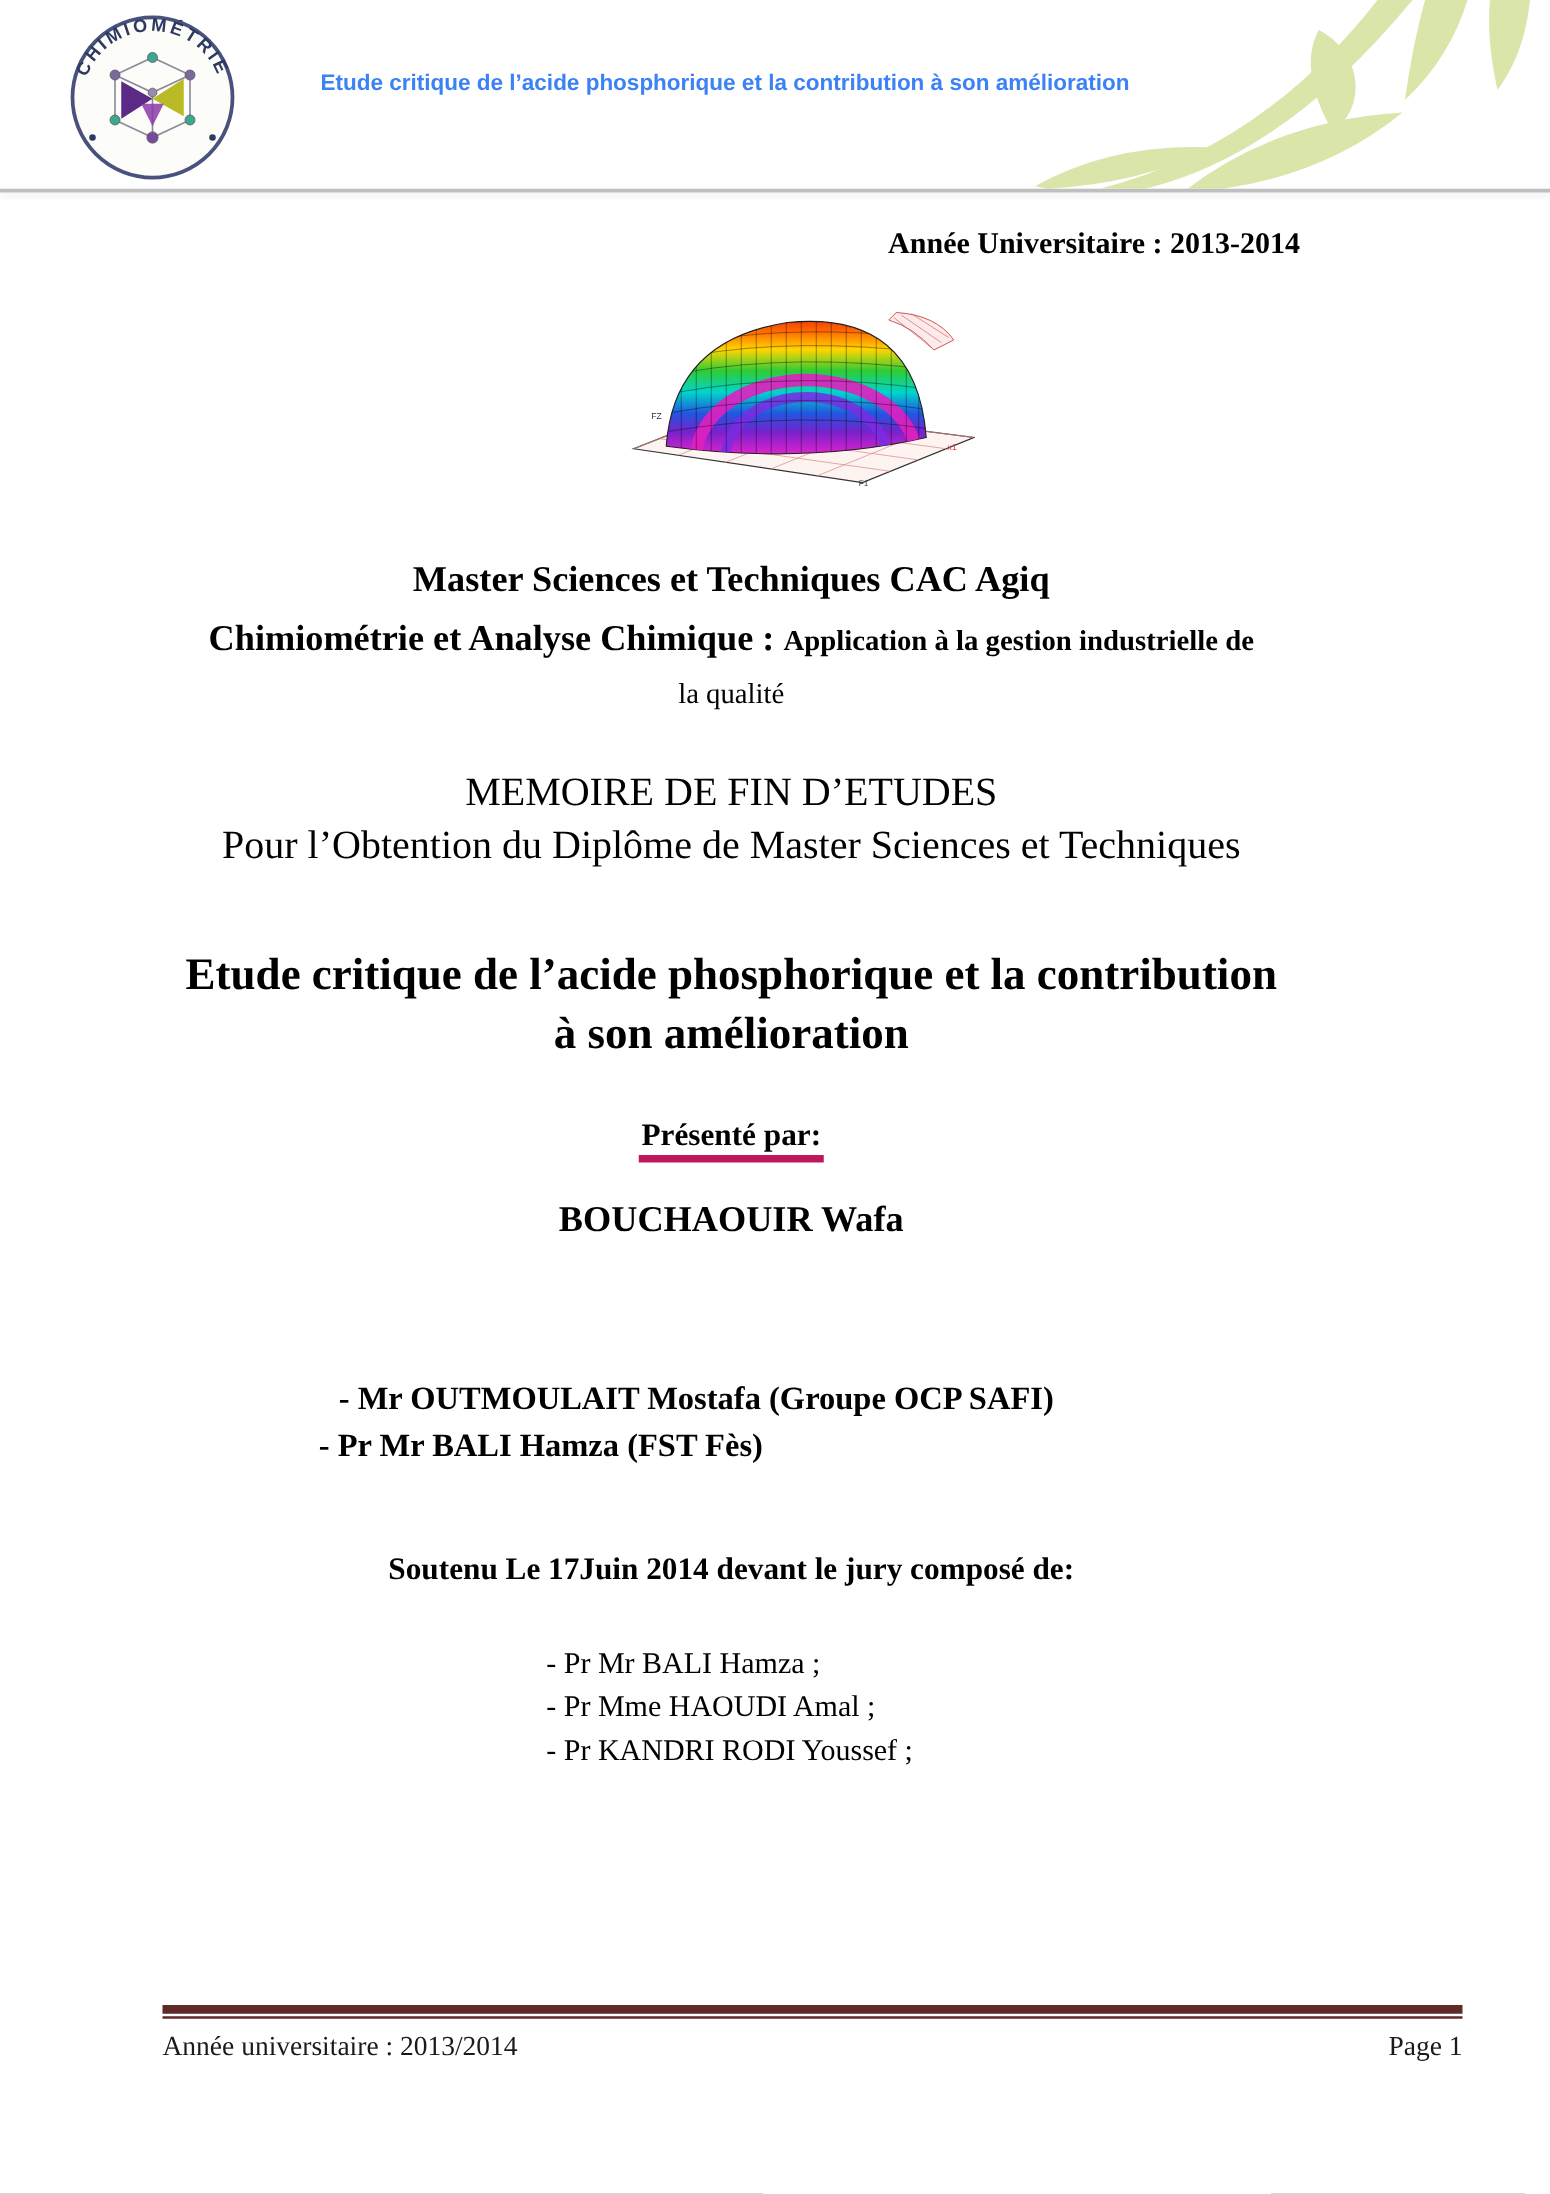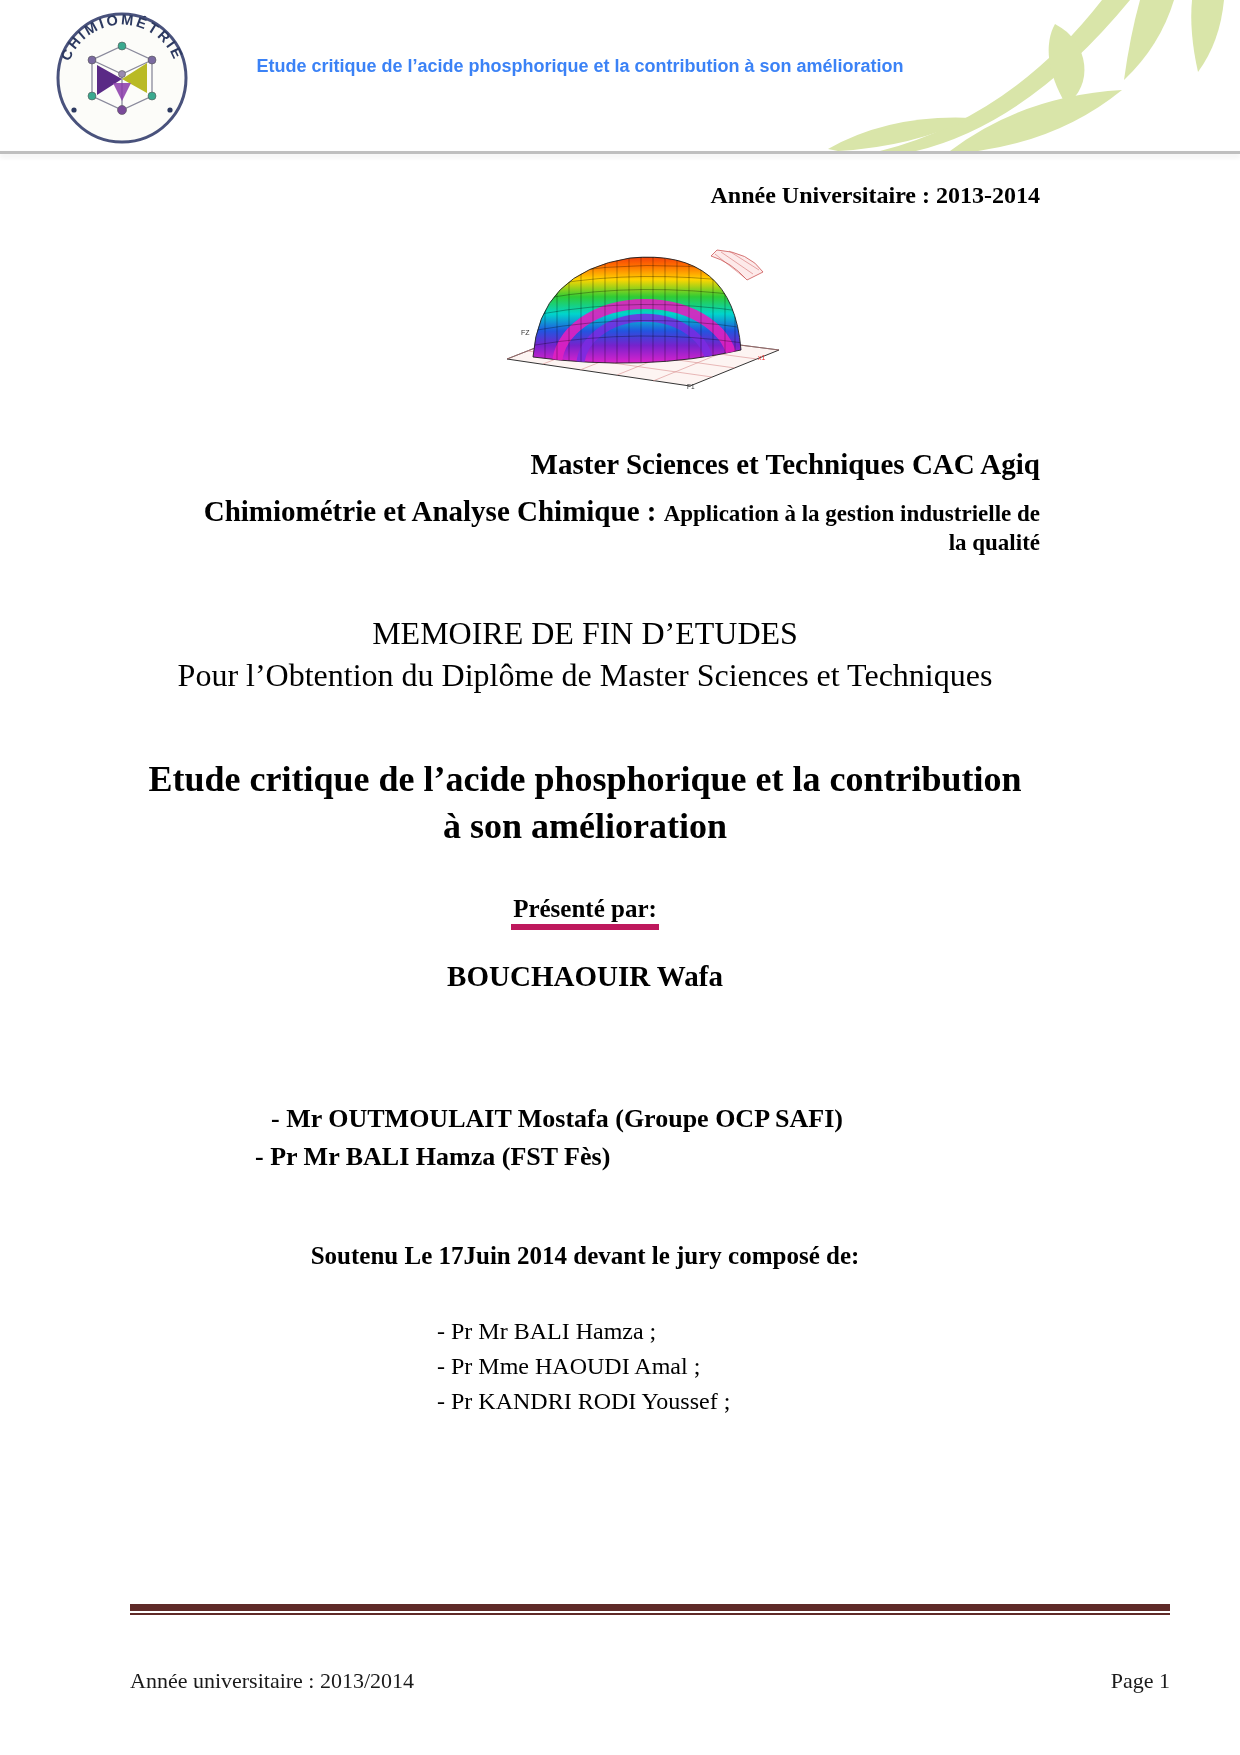--- a/index.html
+++ b/index.html
@@ -17,26 +17,26 @@
   .logo { position:absolute; left:52px; top:8px; width:140px; height:140px; }
   .leafart { position:absolute; right:0; top:0; width:420px; height:151px; }
   .hdr-rule{
     position:absolute; left:0; top:151px; width:1240px; height:3px;
     background:#bfbfbf; box-shadow:0 3px 5px rgba(0,0,0,.08);
   }
   
   .col { position:absolute; left:130px; width:910px; text-align:center; }
   .annee { top:182px; text-align:right; font-weight:bold; font-size:24px; }
   .figure-wrap { position:absolute; left:495px; top:240px; width:285px; height:150px; }
-  .program { top:448px;text-align:right; }
+  .program { top:448px; }
   .program .l1 { font-weight:bold; font-size:29px; white-space:nowrap; }
   .program .l2 { font-weight:bold; white-space:nowrap; margin-top:14px; }
   .program .l2 .big { font-size:29px; }
   .program .l2 .small { font-size:23px; }
-  .program .l3 { font-weight:bold; font-size:23px; margin-top:2px; }
+  .program .l3 { font-weight:normal; font-size:23px; margin-top:14px; }
   .memoire { top:612px; font-size:32px; line-height:1.32; }
   .memoire div { white-space:nowrap; }
   .maintitle { top:756px; font-weight:bold; font-size:36px; line-height:1.3; }
   .maintitle div { white-space:nowrap; }
   .head-underline{
     display:inline-block; font-weight:bold; font-size:25px;
     border-bottom:6px solid #be185d; padding:0 2px 1px 2px;
   }
   .presente { top:895px; }
   .author { top:960px; font-weight:bold; font-size:29px; }
@@ -52,21 +52,21 @@
     font-size:24px; line-height:1.45;
   }
   .stage{
     position:absolute; left:130px; top:1488px; text-align:left;
     font-weight:bold; font-size:26px;
   }
   
   .ft-rule-thick{ position:absolute; left:130px; top:1604px; width:1040px; height:7px; background:#5f2a28; }
   .ft-rule-thin { position:absolute; left:130px; top:1613px; width:1040px; height:2px; background:#5f2a28; }
   .ft-row{
-    position:absolute; left:130px; top:1668px; width:1040px;
+    position:absolute; left:130px; top:1624px; width:1040px;
     display:flex; justify-content:space-between;
     font-size:22px; color:#1a1a1a;
   }
 </style>
 </head>
 <body>
 
 <div class="page">
 
   <svg class="logo" viewBox="0 0 140 140">

